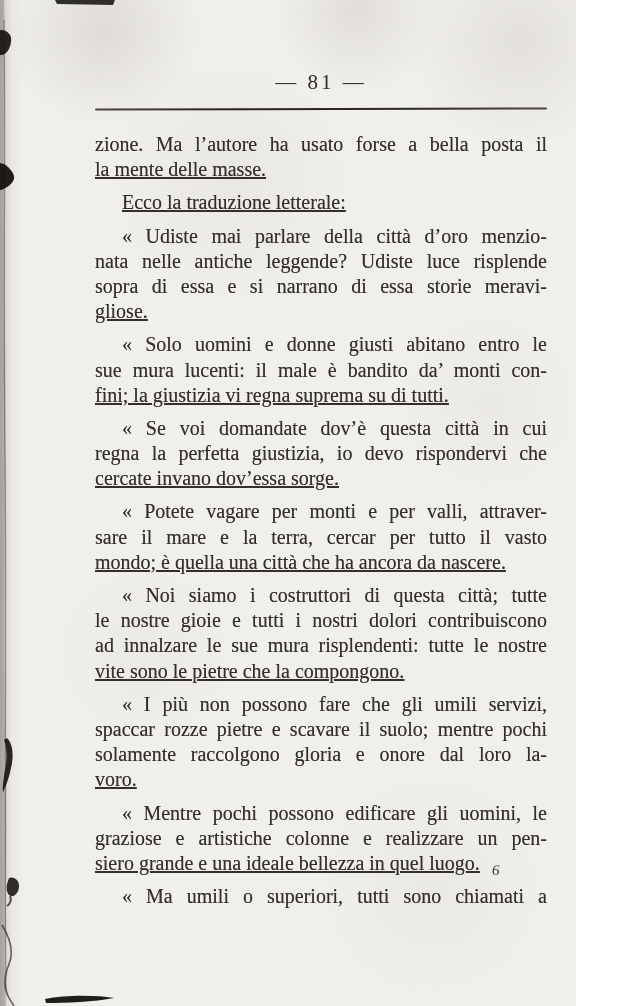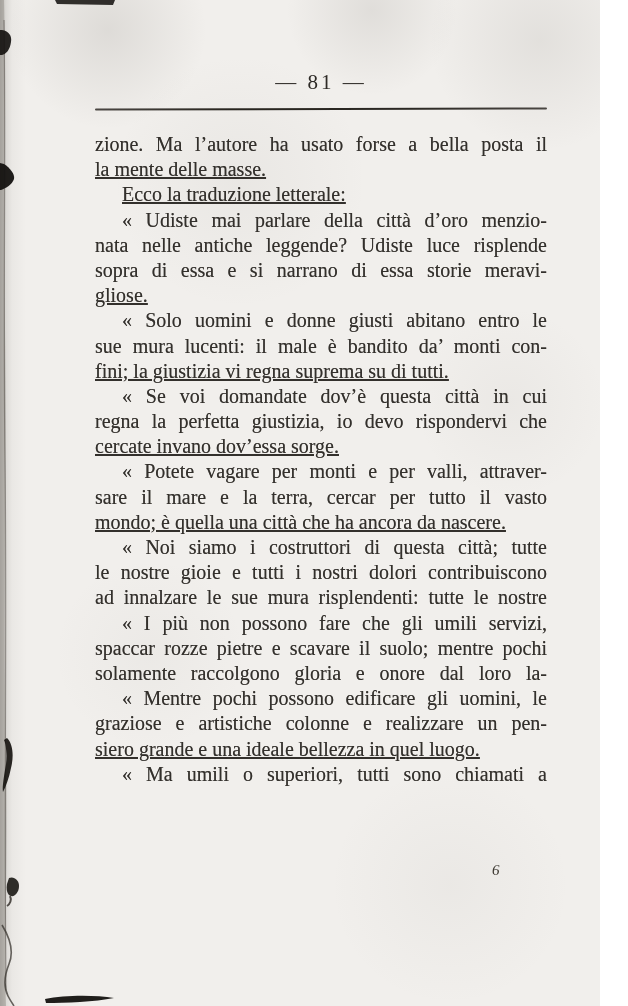--- a/index.html
+++ b/index.html
@@ -18,21 +18,20 @@
     background-image:
       radial-gradient(circle at 18% 3%, rgba(120,115,108,0.16) 0%, rgba(120,115,108,0) 9%),
       radial-gradient(circle at 62% 1%, rgba(120,115,108,0.14) 0%, rgba(120,115,108,0) 8%),
       radial-gradient(circle at 90% 4%, rgba(120,115,108,0.12) 0%, rgba(120,115,108,0) 10%),
       radial-gradient(circle at 40% 18%, rgba(130,125,118,0.07) 0%, rgba(130,125,118,0) 14%),
       radial-gradient(circle at 85% 40%, rgba(130,125,118,0.06) 0%, rgba(130,125,118,0) 12%),
       radial-gradient(circle at 25% 65%, rgba(130,125,118,0.05) 0%, rgba(130,125,118,0) 12%),
       radial-gradient(circle at 75% 88%, rgba(130,125,118,0.06) 0%, rgba(130,125,118,0) 12%),
       linear-gradient(90deg, rgba(90,86,80,0.35) 0px, rgba(120,116,110,0.18) 6px, rgba(140,136,130,0.07) 12px, rgba(0,0,0,0) 26px);
     color: #33302c;
-    padding-left: 24px;
   }
   .page-header {
     position: absolute;
     top: 70px;
     left: 95px;
     width: 452px;
     text-align: center;
     font-size: 21px;
     letter-spacing: 3px;
     color: #2e2b27;
@@ -57,21 +56,21 @@
     text-shadow: 0 0 0.5px rgba(51,48,44,0.55);
   }
   .line {
     line-height: 25.2px;
     height: 25.2px;
     text-align: justify;
     text-align-last: justify;
     white-space: normal;
   }
   .line.end { text-align-last: left; text-decoration: underline; }
-  .line.indent { text-indent: 27px; }
+  .line.indent { text-indent: 27px; margin-top: 8px; }
   .signature-mark {
     position: absolute;
     top: 862px;
     left: 492px;
     font-size: 15px;
     font-style: italic;
     color: #3a362f;
   }
   .artifacts {
     position: absolute;
@@ -103,23 +102,25 @@
     <div class="line end">fini; la giustizia vi regna suprema su di tutti.</div>
     <div class="line indent">« Se voi domandate dov’è questa città in cui</div>
     <div class="line">regna la perfetta giustizia, io devo rispondervi che</div>
     <div class="line end">cercate invano dov’essa sorge.</div>
     <div class="line indent">« Potete vagare per monti e per valli, attraver-</div>
     <div class="line">sare il mare e la terra, cercar per tutto il vasto</div>
     <div class="line end">mondo; è quella una città che ha ancora da nascere.</div>
     <div class="line indent">« Noi siamo i costruttori di questa città; tutte</div>
     <div class="line">le nostre gioie e tutti i nostri dolori contribuiscono</div>
     <div class="line">ad innalzare le sue mura risplendenti: tutte le nostre</div>
+    <div class="line end">vite sono le pietre che la compongono.</div>
     <div class="line indent">« I più non possono fare che gli umili servizi,</div>
     <div class="line">spaccar rozze pietre e scavare il suolo; mentre pochi</div>
     <div class="line">solamente raccolgono gloria e onore dal loro la-</div>
+    <div class="line end">voro.</div>
     <div class="line indent">« Mentre pochi possono edificare gli uomini, le</div>
     <div class="line">graziose e artistiche colonne e realizzare un pen-</div>
     <div class="line end">siero grande e una ideale bellezza in quel luogo.</div>
     <div class="line indent">« Ma umili o superiori, tutti sono chiamati a</div>
   </div>
 
   <div class="signature-mark">6</div>
 
   <svg class="artifacts" viewBox="0 0 628 1006" xmlns="http://www.w3.org/2000/svg">
 

